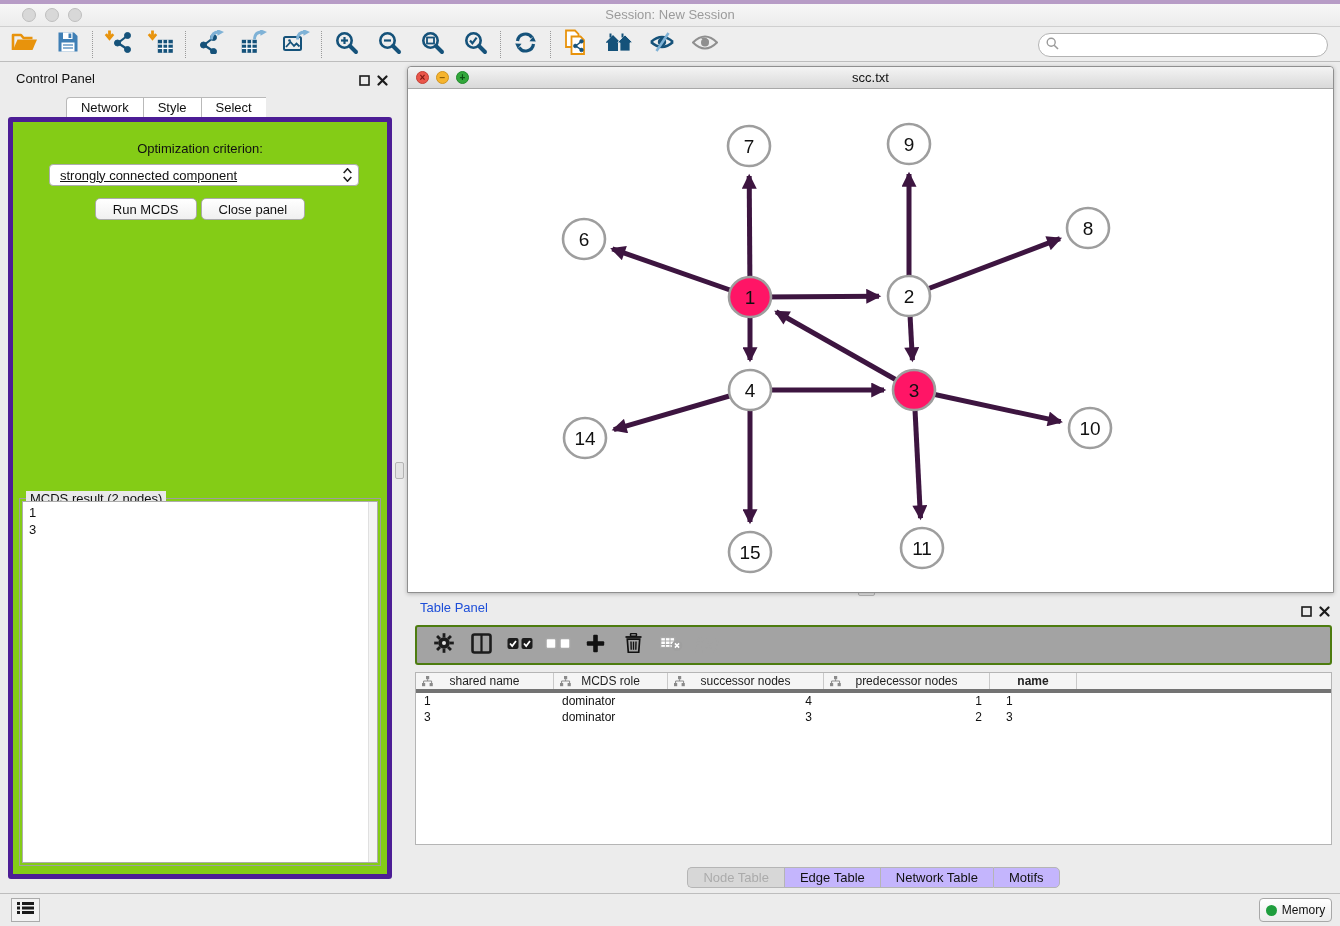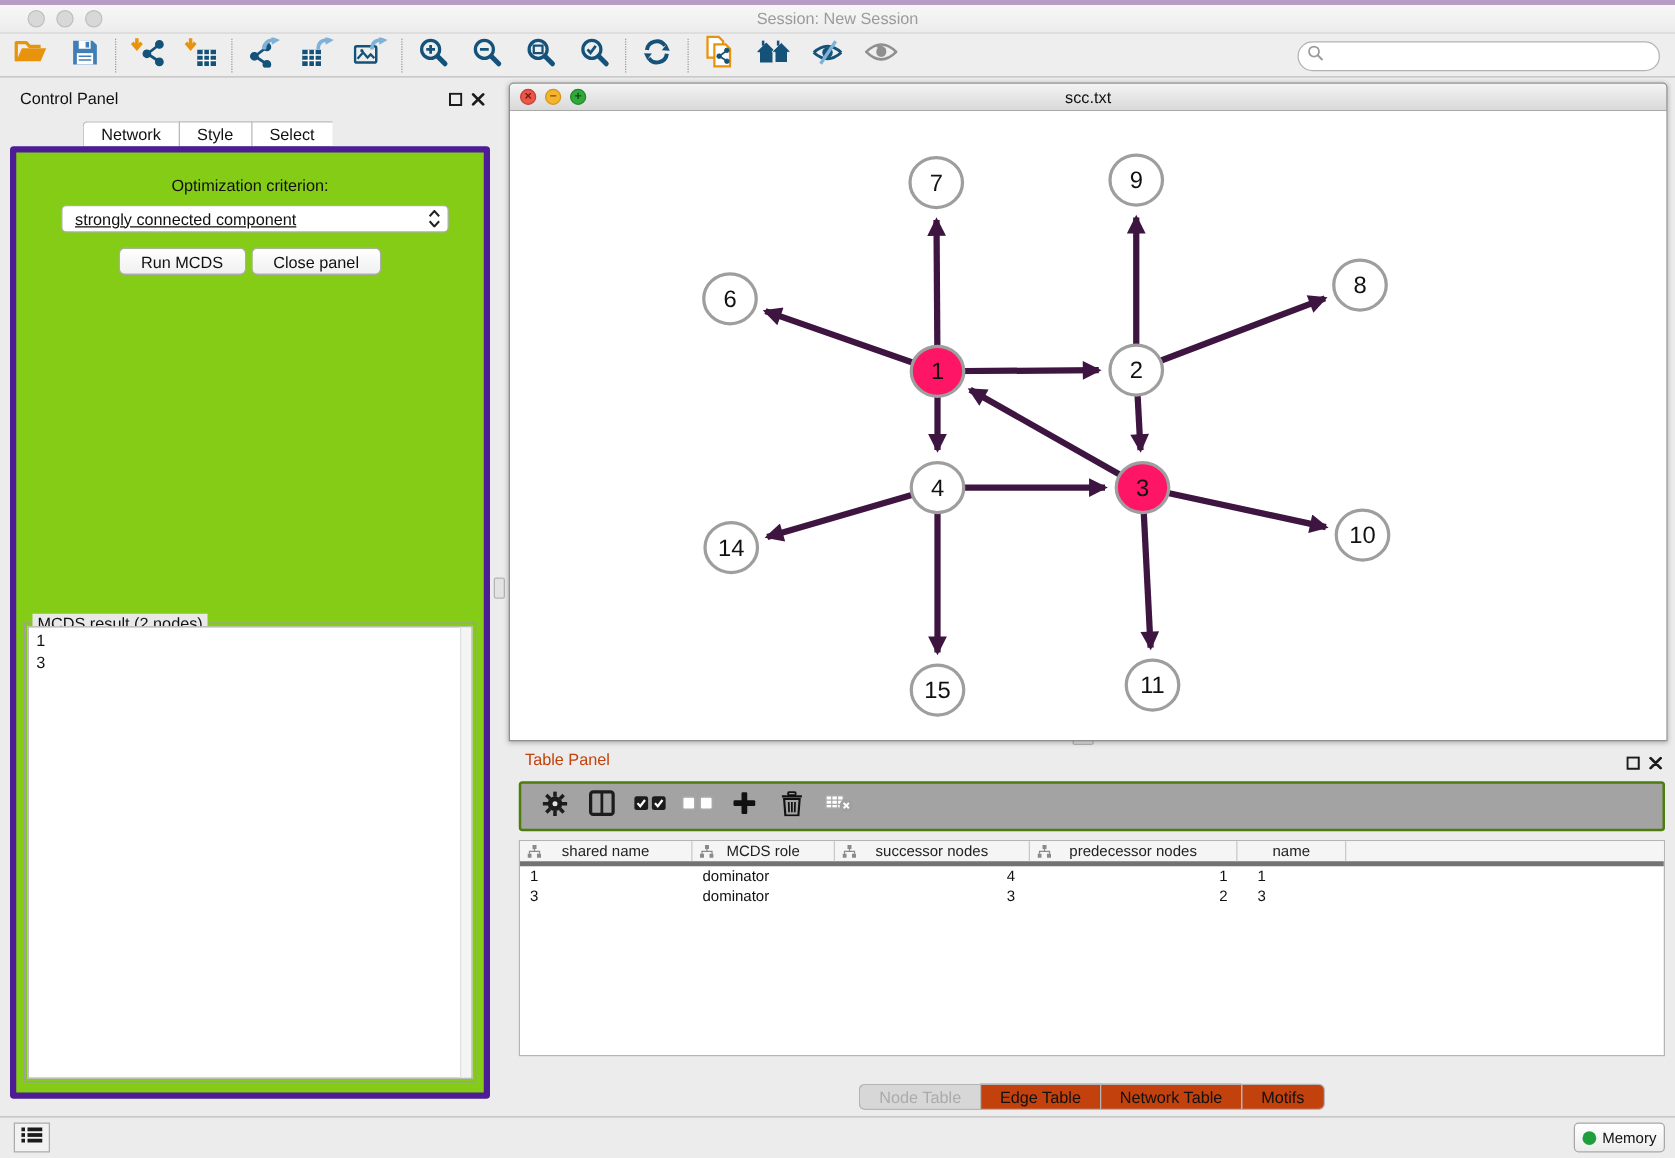--- a/index.html
+++ b/index.html
@@ -72,38 +72,38 @@
   #nw-title { width:100%; text-align:center; line-height:21px; font-size:13px; color:#111; }
   .nwl { width:13px; height:13px; border-radius:50%; position:absolute; top:4px;
     display:flex; align-items:center; justify-content:center; font-size:10px; font-weight:bold; }
   #nw-close { left:8px;  background:#e9564a; border:1px solid #c43f35; color:#7e1710; }
   #nw-min   { left:28px; background:#f6b42e; border:1px solid #d1951f; color:#8a5d07; }
   #nw-max   { left:48px; background:#32a73b; border:1px solid #1f8a2a; color:#0c5213; }
   #nw-canvas { position:relative; width:925px; height:503px; background:#fff; overflow:hidden; }
 
   
   #table-panel { left:407px; top:597px; width:933px; height:296px; }
-  #tp-title { position:absolute; left:13px; top:3px; font-size:13px; color:#c2410c; }
+  #tp-title { position:absolute; left:13px; top:3px; font-size:13px; color:#1d4ed8; }
   #tp-btns { right:10px; }
   #tp-toolbar { position:absolute; left:8px; right:8px; top:28px; height:40px;
     background:#a3a3a3; border:2px solid #4d7c0f; border-radius:3px;
     display:flex; align-items:center; padding-left:12px; gap:9px; }
   .tpt-btn { width:29px; height:30px; display:flex; align-items:center; justify-content:center; }
   #tp-table { position:absolute; left:8px; right:8px; top:75px; height:173px; background:#fff;
     border:1px solid #b5b5b5; }
   #tp-header { display:flex; height:20px; border-bottom:4px solid #737373; background:#f5f5f5; }
   .th { display:flex; align-items:center; justify-content:center; gap:5px;
     border-right:1px solid #c9c9c9; font-size:12px; color:#222; position:relative; }
   .th .tree { position:absolute; left:6px; }
   .th-fill { flex:1; border-right:none; }
   .tr { display:flex; height:16px; font-size:12px; color:#111; }
   .td { padding:1px 8px 0 8px; overflow:hidden; white-space:nowrap; }
   #tp-tabs { position:absolute; bottom:5px; left:0; width:100%;
     display:flex; justify-content:center; }
-  .tp-tab { height:21px; line-height:20px; font-size:13px; padding:0 15px; background:#c2410c;
+  .tp-tab { height:21px; line-height:20px; font-size:13px; padding:0 15px; background:#c4b5fd;
     border:1px solid #b5b5b5; border-right:none; color:#111; }
   .tp-tab:first-child { border-radius:5px 0 0 5px; }
   .tp-tab:last-child { border-right:1px solid #b5b5b5; border-radius:0 5px 5px 0; }
   .tp-tab.active { background:#d7d7d7; color:#ababab; }
 
   
   #statusbar { left:0; top:893px; width:1340px; height:33px; background:#ececec;
     border-top:1px solid #bdbdbd; }
   #list-btn { position:absolute; left:11px; top:4px; width:29px; height:24px;
     background:#f2f2f2; border:1px solid #ababab; display:flex; align-items:center;
@@ -562,21 +562,21 @@
           <svg class="tree" width="11" height="11" viewBox="0 0 11 11">
             <g fill="#8a8a8a">
               <rect x="4" y="0" width="3.2" height="3.2"></rect>
               <rect x="0" y="7" width="3.2" height="3.2"></rect>
               <rect x="7.6" y="7" width="3.2" height="3.2"></rect>
             </g>
             <path d="M5.6 3.2 V5 M1.6 7 V5 h8 V7" stroke="#8a8a8a" fill="none"></path>
           </svg>
           <span>predecessor nodes</span>
         </div>
-        <div class="th" style="width: 87px;">
+        <div class="th" style="width: 87px; font-weight: bold;">
           <span>name</span>
         </div>
         <div class="th th-fill"></div>
       </div>
     <div id="tp-rows">
         <div class="tr">
           <div class="td" style="width: 138px; text-align: left; padding-left: 8px; padding-right: 2px;">1</div>
           <div class="td" style="width: 114px; text-align: left; padding-left: 8px; padding-right: 2px;">dominator</div>
           <div class="td" style="width: 156px; text-align: right; padding-left: 2px; padding-right: 12px;">4</div>
           <div class="td" style="width: 166px; text-align: right; padding-left: 2px; padding-right: 8px;">1</div>

